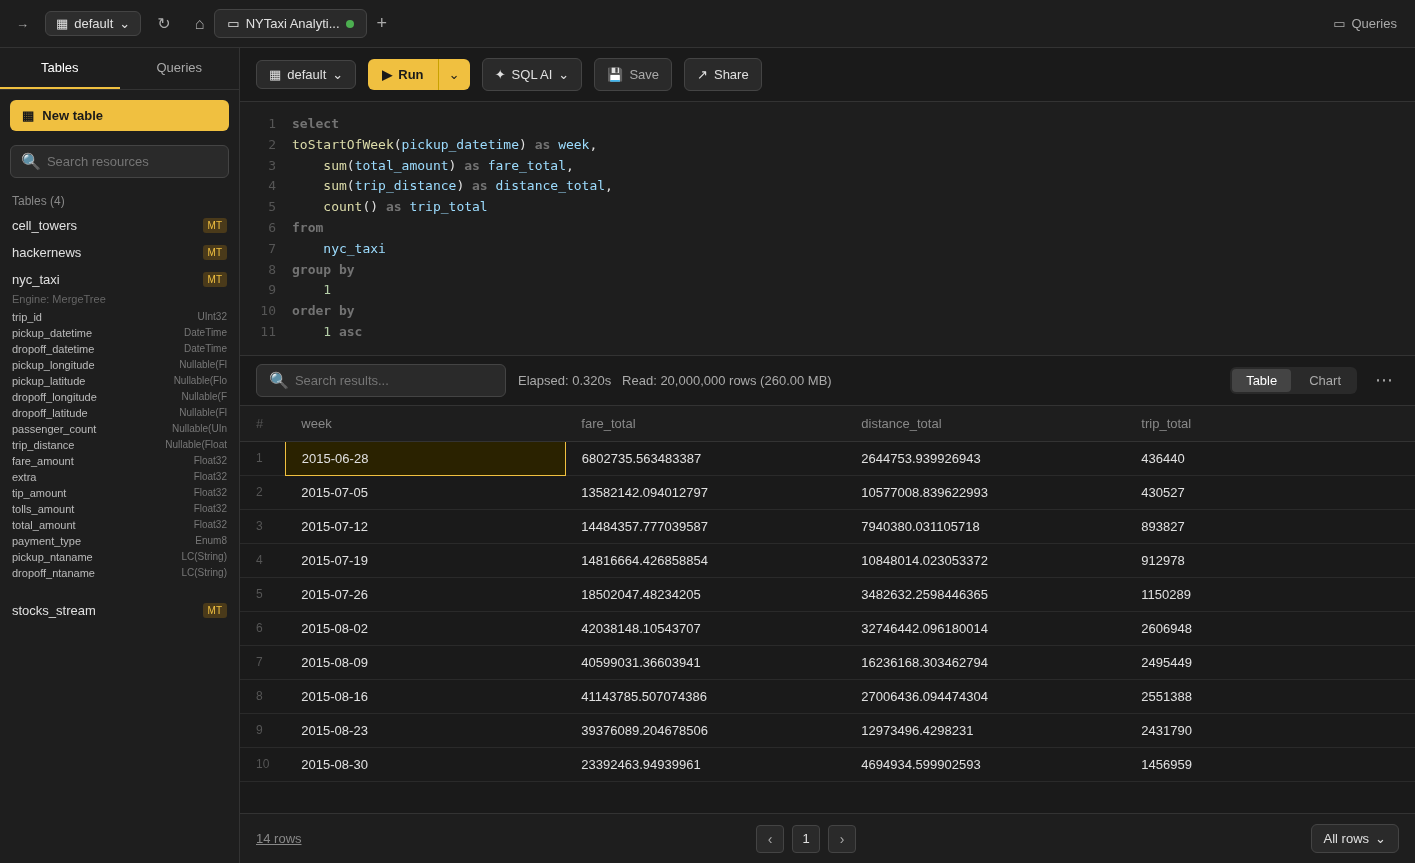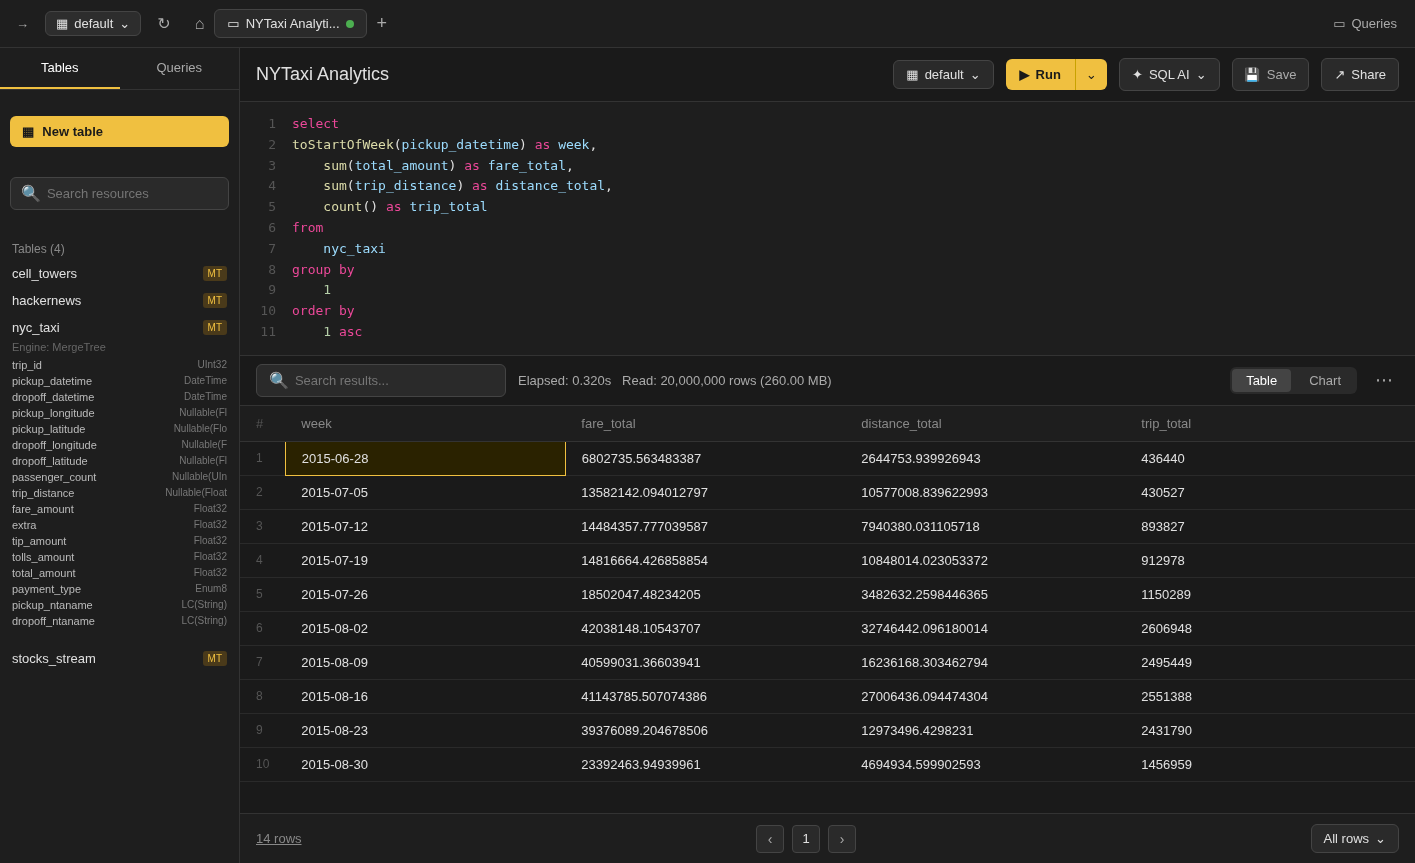--- a/index.html
+++ b/index.html
@@ -16,21 +16,21 @@
     .home-tab { background: none; border: none; color: #aaa; cursor: pointer; padding: 4px 8px; font-size: 16px; }
     .query-tab { display: flex; align-items: center; gap: 6px; background: #2a2a2a; border: 1px solid #444; border-radius: 6px; padding: 6px 12px; cursor: pointer; font-size: 13px; color: #e0e0e0; }
     .tab-dot { width: 8px; height: 8px; border-radius: 50%; background: #4CAF50; }
     .add-tab { background: none; border: none; color: #aaa; cursor: pointer; padding: 4px 8px; font-size: 18px; }
     .queries-btn { margin-left: auto; display: flex; align-items: center; gap: 6px; background: none; border: none; color: #aaa; cursor: pointer; font-size: 13px; padding: 4px 10px; }
 
     
     .main-layout { display: flex; flex: 1; overflow: hidden; }
 
     
-    .sidebar { width: 240px; background: #1e1e1e; border-right: 1px solid #333; display: flex; flex-direction: column; overflow: hidden; gap: 16px; }
+    .sidebar { width: 240px; background: #1e1e1e; border-right: 1px solid #333; display: flex; flex-direction: column; overflow: hidden; }
     .sidebar-tabs { display: flex; border-bottom: 1px solid #333; }
     .sidebar-tab { flex: 1; padding: 12px; text-align: center; font-size: 13px; cursor: pointer; color: #aaa; }
     .sidebar-tab.active { color: #fff; border-bottom: 2px solid #f0c040; }
     .new-table-btn { margin: 10px; background: #f0c040; color: #1a1a1a; border: none; border-radius: 6px; padding: 8px 12px; font-size: 13px; cursor: pointer; display: flex; align-items: center; gap: 8px; font-weight: 600; }
     .search-box { margin: 4px 10px 8px; display: flex; align-items: center; gap: 6px; background: #2a2a2a; border: 1px solid #444; border-radius: 6px; padding: 6px 10px; }
     .search-box input { background: none; border: none; outline: none; color: #aaa; font-size: 13px; flex: 1; }
     .sidebar-content { flex: 1; overflow-y: auto; padding: 0 8px; }
     .tables-header { font-size: 12px; color: #888; padding: 8px 4px 4px; }
     .table-item { display: flex; align-items: center; justify-content: space-between; padding: 6px 4px; cursor: pointer; border-radius: 4px; }
     .table-name { font-size: 13px; color: #e0e0e0; }
@@ -52,21 +52,21 @@
     .run-group .run-btn { border-radius: 6px 0 0 6px; }
     .sql-ai-btn { display: flex; align-items: center; gap: 6px; background: #2a2a2a; border: 1px solid #444; border-radius: 6px; padding: 8px 12px; font-size: 13px; cursor: pointer; color: #e0e0e0; }
     .save-btn { display: flex; align-items: center; gap: 6px; background: #2a2a2a; border: 1px solid #444; border-radius: 6px; padding: 8px 12px; font-size: 13px; cursor: pointer; color: #aaa; }
     .share-btn { display: flex; align-items: center; gap: 6px; background: #2a2a2a; border: 1px solid #444; border-radius: 6px; padding: 8px 12px; font-size: 13px; cursor: pointer; color: #e0e0e0; }
 
     
     .code-editor { background: #1e1e1e; padding: 12px 0; font-family: 'Monaco', 'Menlo', monospace; font-size: 13px; line-height: 1.6; border-bottom: 1px solid #333; }
     .code-line { display: flex; gap: 16px; padding: 0 16px; }
     .line-num { color: #555; width: 20px; text-align: right; flex-shrink: 0; }
     .code-text { color: #e0e0e0; }
-    .kw { color: #ec4899; }
+    .kw { color: #737373; font-weight: bold; }
     .fn { color: #dcdcaa; }
     .alias { color: #9cdcfe; }
     .num { color: #b5cea8; }
     .paren { color: #e0e0e0; }
 
     
     .results-toolbar { display: flex; align-items: center; padding: 8px 16px; border-bottom: 1px solid #333; gap: 12px; }
     .results-search { display: flex; align-items: center; gap: 6px; background: #2a2a2a; border: 1px solid #444; border-radius: 6px; padding: 6px 12px; flex: 0 0 250px; }
     .results-search input { background: none; border: none; outline: none; color: #aaa; font-size: 13px; flex: 1; }
     .elapsed-info { font-size: 13px; color: #aaa; flex: 1; }
@@ -229,21 +229,20 @@
       <div class="table-item" style="margin-top:16px">
         <span class="table-name">stocks_stream</span>
         <span class="mt-badge">MT</span>
       </div>
     </div>
   </div>
 
   <div class="editor-area">
 
     <div class="editor-header">
-      <span class="query-title">NYTaxi Analytics</span>
       <div class="db-pill">
         <span>▦</span>
         <span>default</span>
         <span>⌄</span>
       </div>
       <div class="run-group">
         <button class="run-btn">
           <span>▶</span>
           <span>Run</span>
         </button>

